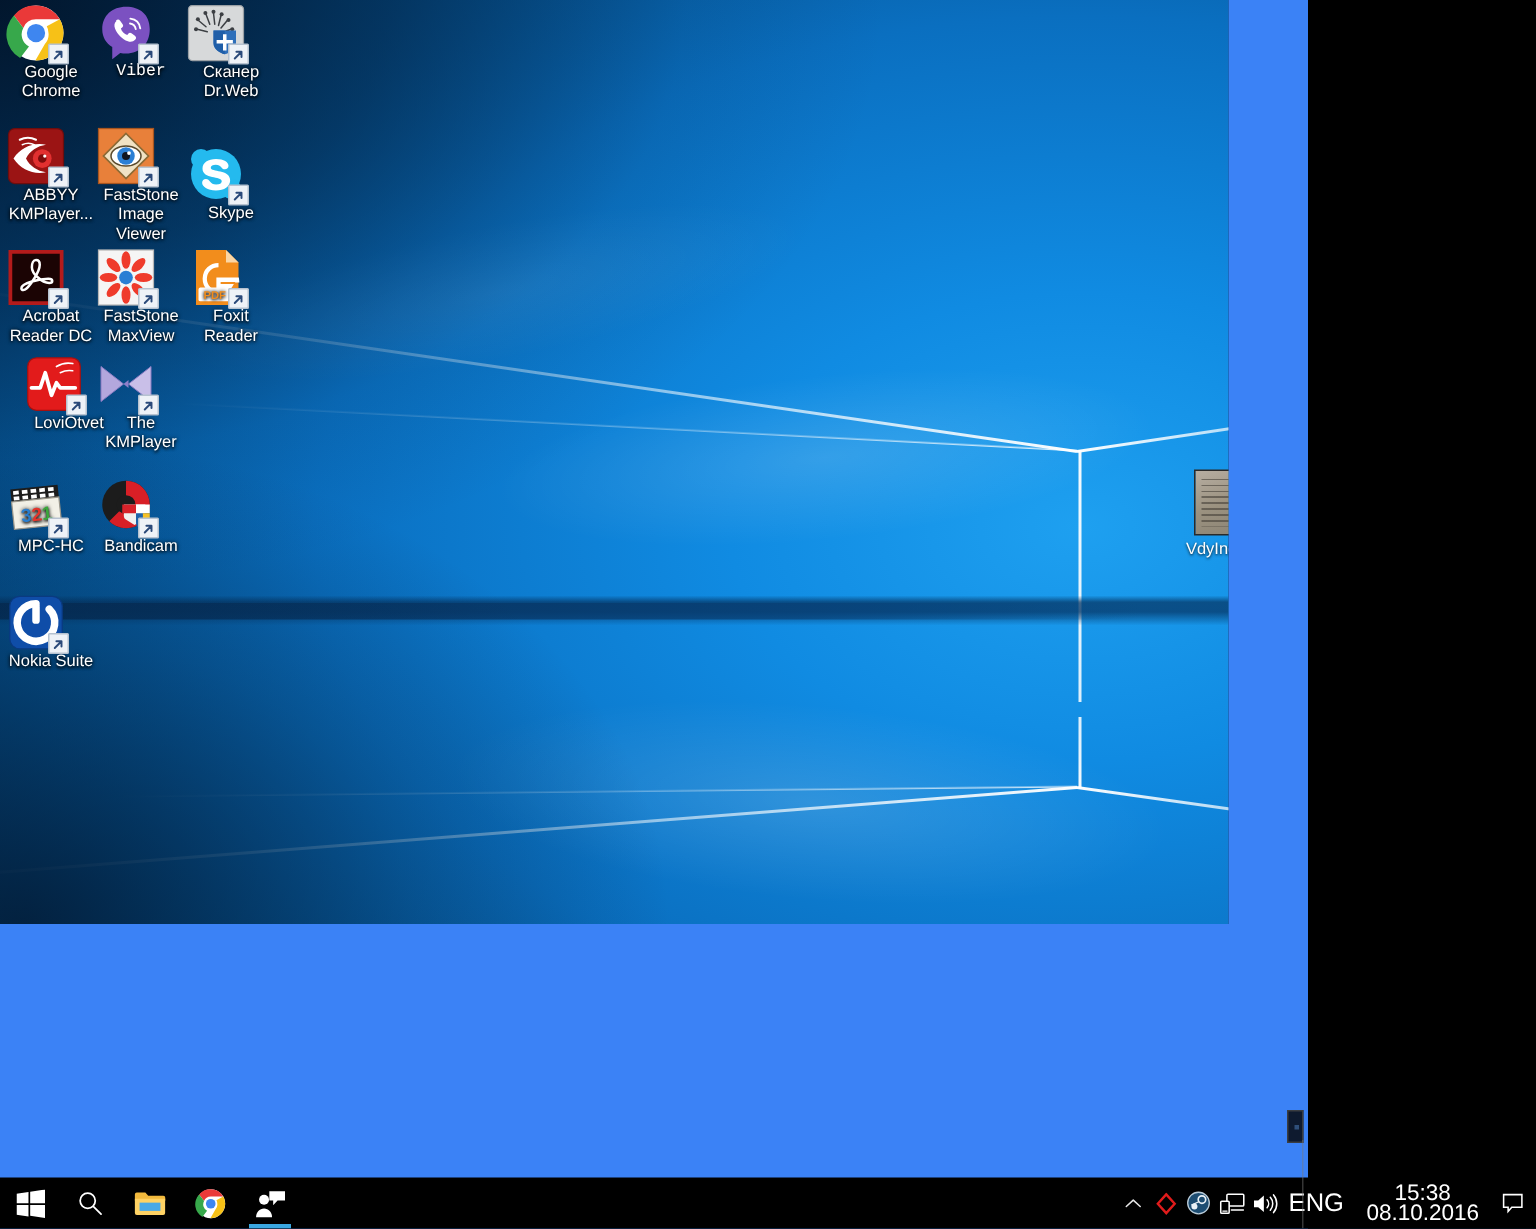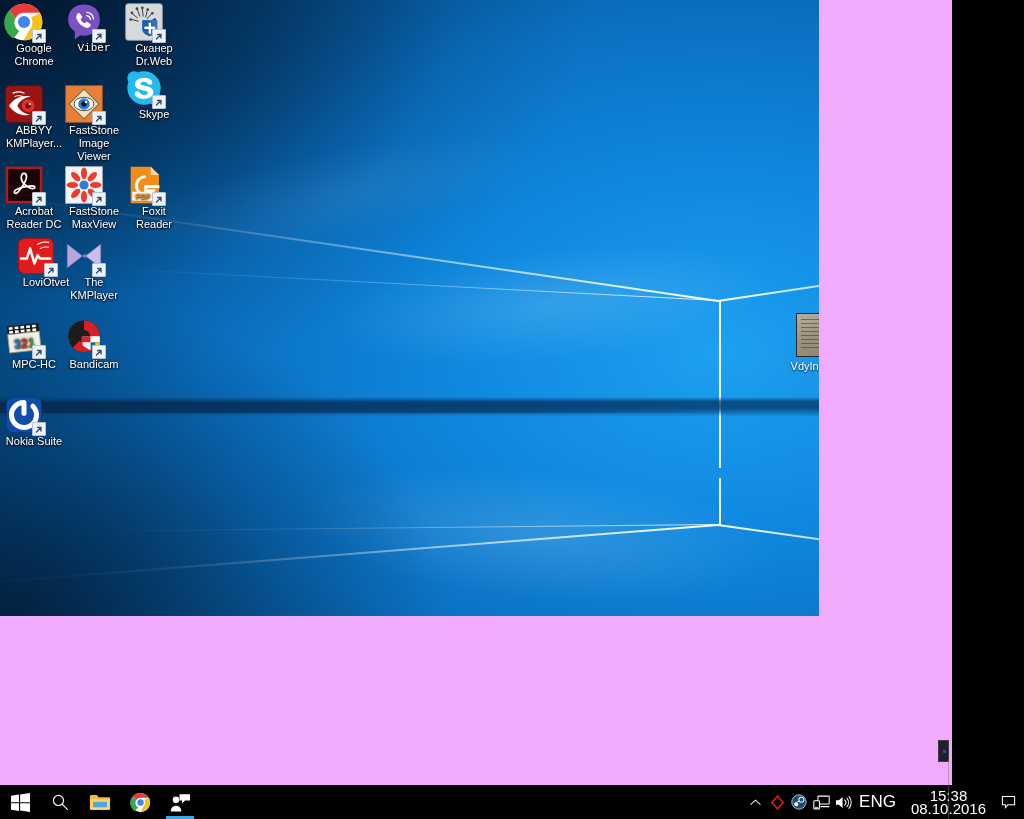--- a/index.html
+++ b/index.html
@@ -2,21 +2,21 @@
 <html><head>
 <meta charset="utf-8">
 <style>
   * { margin:0; padding:0; box-sizing:border-box; }
   html, body {
     width:1024px; height:819px;
     background:#000;
     overflow:hidden;
     font-family:"Liberation Sans", sans-serif;
   }
-  #screen { position:relative; width:952px; height:819px; background:#f0abfc; }
+  #screen { position:relative; width:872px; height:819px; background:#3b82f6; }
 
   
   #desktop {
     position:absolute; left:0; top:0; width:819px; height:616px;
     overflow:hidden;
     background:#0a3d6e;
   }
   
   .wp-base {
     position:absolute; inset:0;
@@ -304,21 +304,21 @@
       <path d="M24 6l18 18-18 18L6 24z" fill="#f0e2c4" stroke="#8c6a35" stroke-width="1.4"></path>
       <ellipse cx="24" cy="24" rx="12" ry="8" fill="#ffffff" stroke="#5a4a2c" stroke-width="1.2"></ellipse>
       <circle cx="24" cy="24" r="7" fill="#2b7fd4"></circle>
       <circle cx="24" cy="24" r="3.2" fill="#101520"></circle>
       <circle cx="26.4" cy="21.6" r="1.5" fill="#ffffff"></circle>
     </svg><span class="shortcut-arrow">
   <svg viewBox="0 0 10 10">
                 <path d="M2.5 8 L7 3.5 M7 3.5 H3.6 M7 3.5 V7" fill="none" stroke="#2b4a7a" stroke-width="1.3" stroke-linecap="round"></path>
               </svg>
 </span></span><span class="dlabel">FastStone Image Viewer</span></div>
-        <div class="dicon" style="left: 124px; top: 68px;"><span class="glyph">
+        <div class="dicon" style="left: 124px; top: 96px;"><span class="glyph">
     <svg viewBox="0 0 48 48" width="40" height="40">
       <circle cx="24" cy="24" r="20" fill="#24baee"></circle>
       <circle cx="12" cy="12" r="8" fill="#24baee"></circle>
       <circle cx="36" cy="36" r="8" fill="#24baee"></circle>
       <path d="M24 12c6.4 0 10 2.6 10 5.4 0 1.6-1.2 2.8-2.9 2.8-3 0-2.6-3.7-7.3-3.7-2.3 0-4 .9-4 2.4 0 3.8 15.5.9 15.5 10 0 5-4.6 8.2-11.4 8.2-6.8 0-11-3.2-11-6.2 0-1.7 1.3-2.9 3-2.9 3.4 0 3.1 4.4 8.2 4.4 3 0 4.5-1.2 4.5-2.7 0-4.2-15.4-1.3-15.4-10.1C13.2 14.9 17.7 12 24 12z" fill="#ffffff"></path>
     </svg><span class="shortcut-arrow">
   <svg viewBox="0 0 10 10">
                 <path d="M2.5 8 L7 3.5 M7 3.5 H3.6 M7 3.5 V7" fill="none" stroke="#2b4a7a" stroke-width="1.3" stroke-linecap="round"></path>
               </svg>
 </span></span><span class="dlabel">Skype</span></div>

